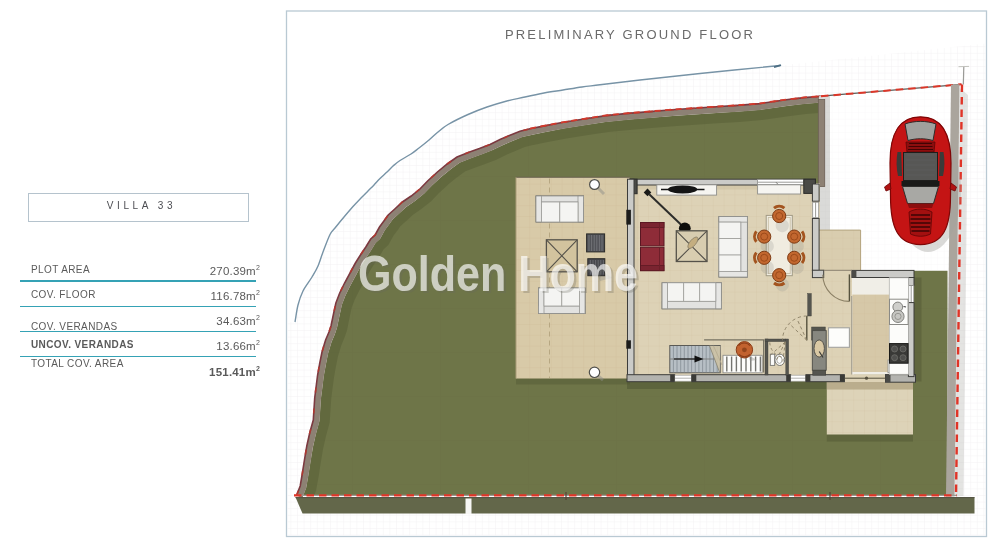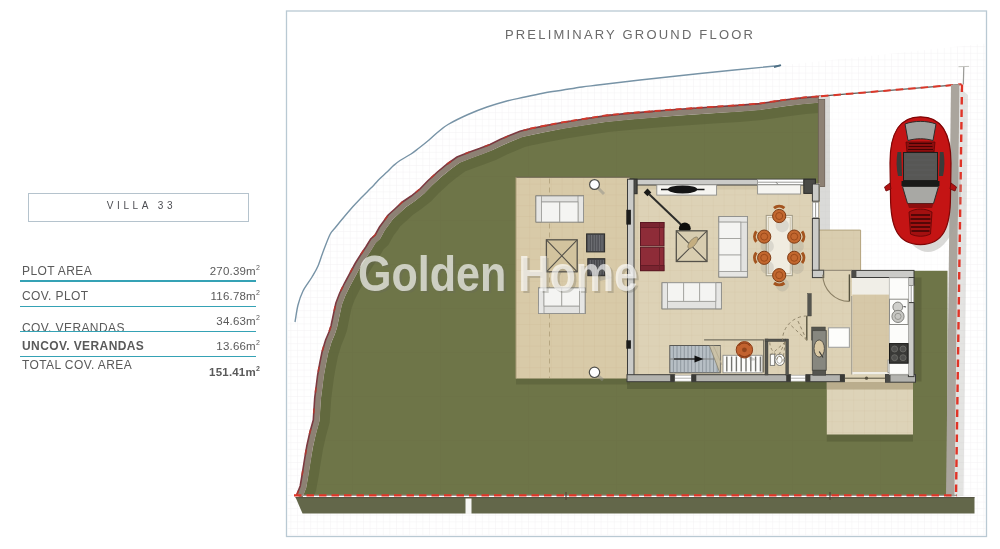--- a/index.html
+++ b/index.html
@@ -1,18 +1,18 @@
 <!DOCTYPE html>
 <html><head>
 <meta charset="utf-8">
 <style>
   html,body{margin:0;padding:0;background:#ffffff;width:1000px;height:549px;overflow:hidden;}
   body{font-family:"Liberation Sans", sans-serif;position:relative;}
   .abs{position:absolute;}
-  .lbl{color:#5a5a5a;font-size:12px;letter-spacing:0.4px;}
+  .lbl{color:#5a5a5a;font-size:10px;letter-spacing:0.4px;margin-left:9px;}
   .val{color:#5a5a5a;font-size:11.5px;letter-spacing:0.2px;}
   sup{font-size:7px;}
 </style>
 </head>
 <body>
 <svg class="abs" style="left:0;top:0" width="1000" height="549" viewBox="0 0 1000 549">
 <defs>
 <pattern id="grid" width="6.6" height="6.6" patternUnits="userSpaceOnUse">
         <path d="M6.6,0 L0,0 0,6.6" fill="none" stroke="#f3f1f3" stroke-width="1"></path>
       </pattern>
@@ -492,21 +492,21 @@
 
 <div class="abs" style="left:28px;top:193px;width:219px;height:27px;border:1.2px solid #b5c3cd;"></div>
 
 <div class="abs" style="left:32px;top:199.5px;width:219px;text-align:center;color:#4c4d52;font-size:10px;letter-spacing:3.6px;">VILLA 33</div>
 
 <div class="abs lbl" style="left:22px;top:263.5px;">PLOT AREA</div>
 <div class="abs val" style="left:150px;top:263.5px;width:110px;text-align:right;">270.39m<sup>2</sup></div>
 
 <div class="abs" style="left:20px;top:280.2px;width:236px;height:1.6px;background:#35a2b5;"></div>
 
-<div class="abs lbl" style="left:22px;top:288.5px;">COV. PLOT</div>
+<div class="abs lbl" style="left:22px;top:288.5px;">COV. FLOOR</div>
 <div class="abs val" style="left:150px;top:288.5px;width:110px;text-align:right;">116.78m<sup>2</sup></div>
 
 <div class="abs" style="left:20px;top:305.5px;width:236px;height:1.6px;background:#35a2b5;"></div>
 
 <div class="abs lbl" style="left:22px;top:321px;">COV. VERANDAS</div>
 <div class="abs val" style="left:150px;top:313.5px;width:110px;text-align:right;">34.63m<sup>2</sup></div>
 
 <div class="abs" style="left:20px;top:330.5px;width:236px;height:1.6px;background:#35a2b5;"></div>
 
 <div class="abs lbl" style="left:22px;top:338.5px;font-weight:bold;">UNCOV. VERANDAS</div>

